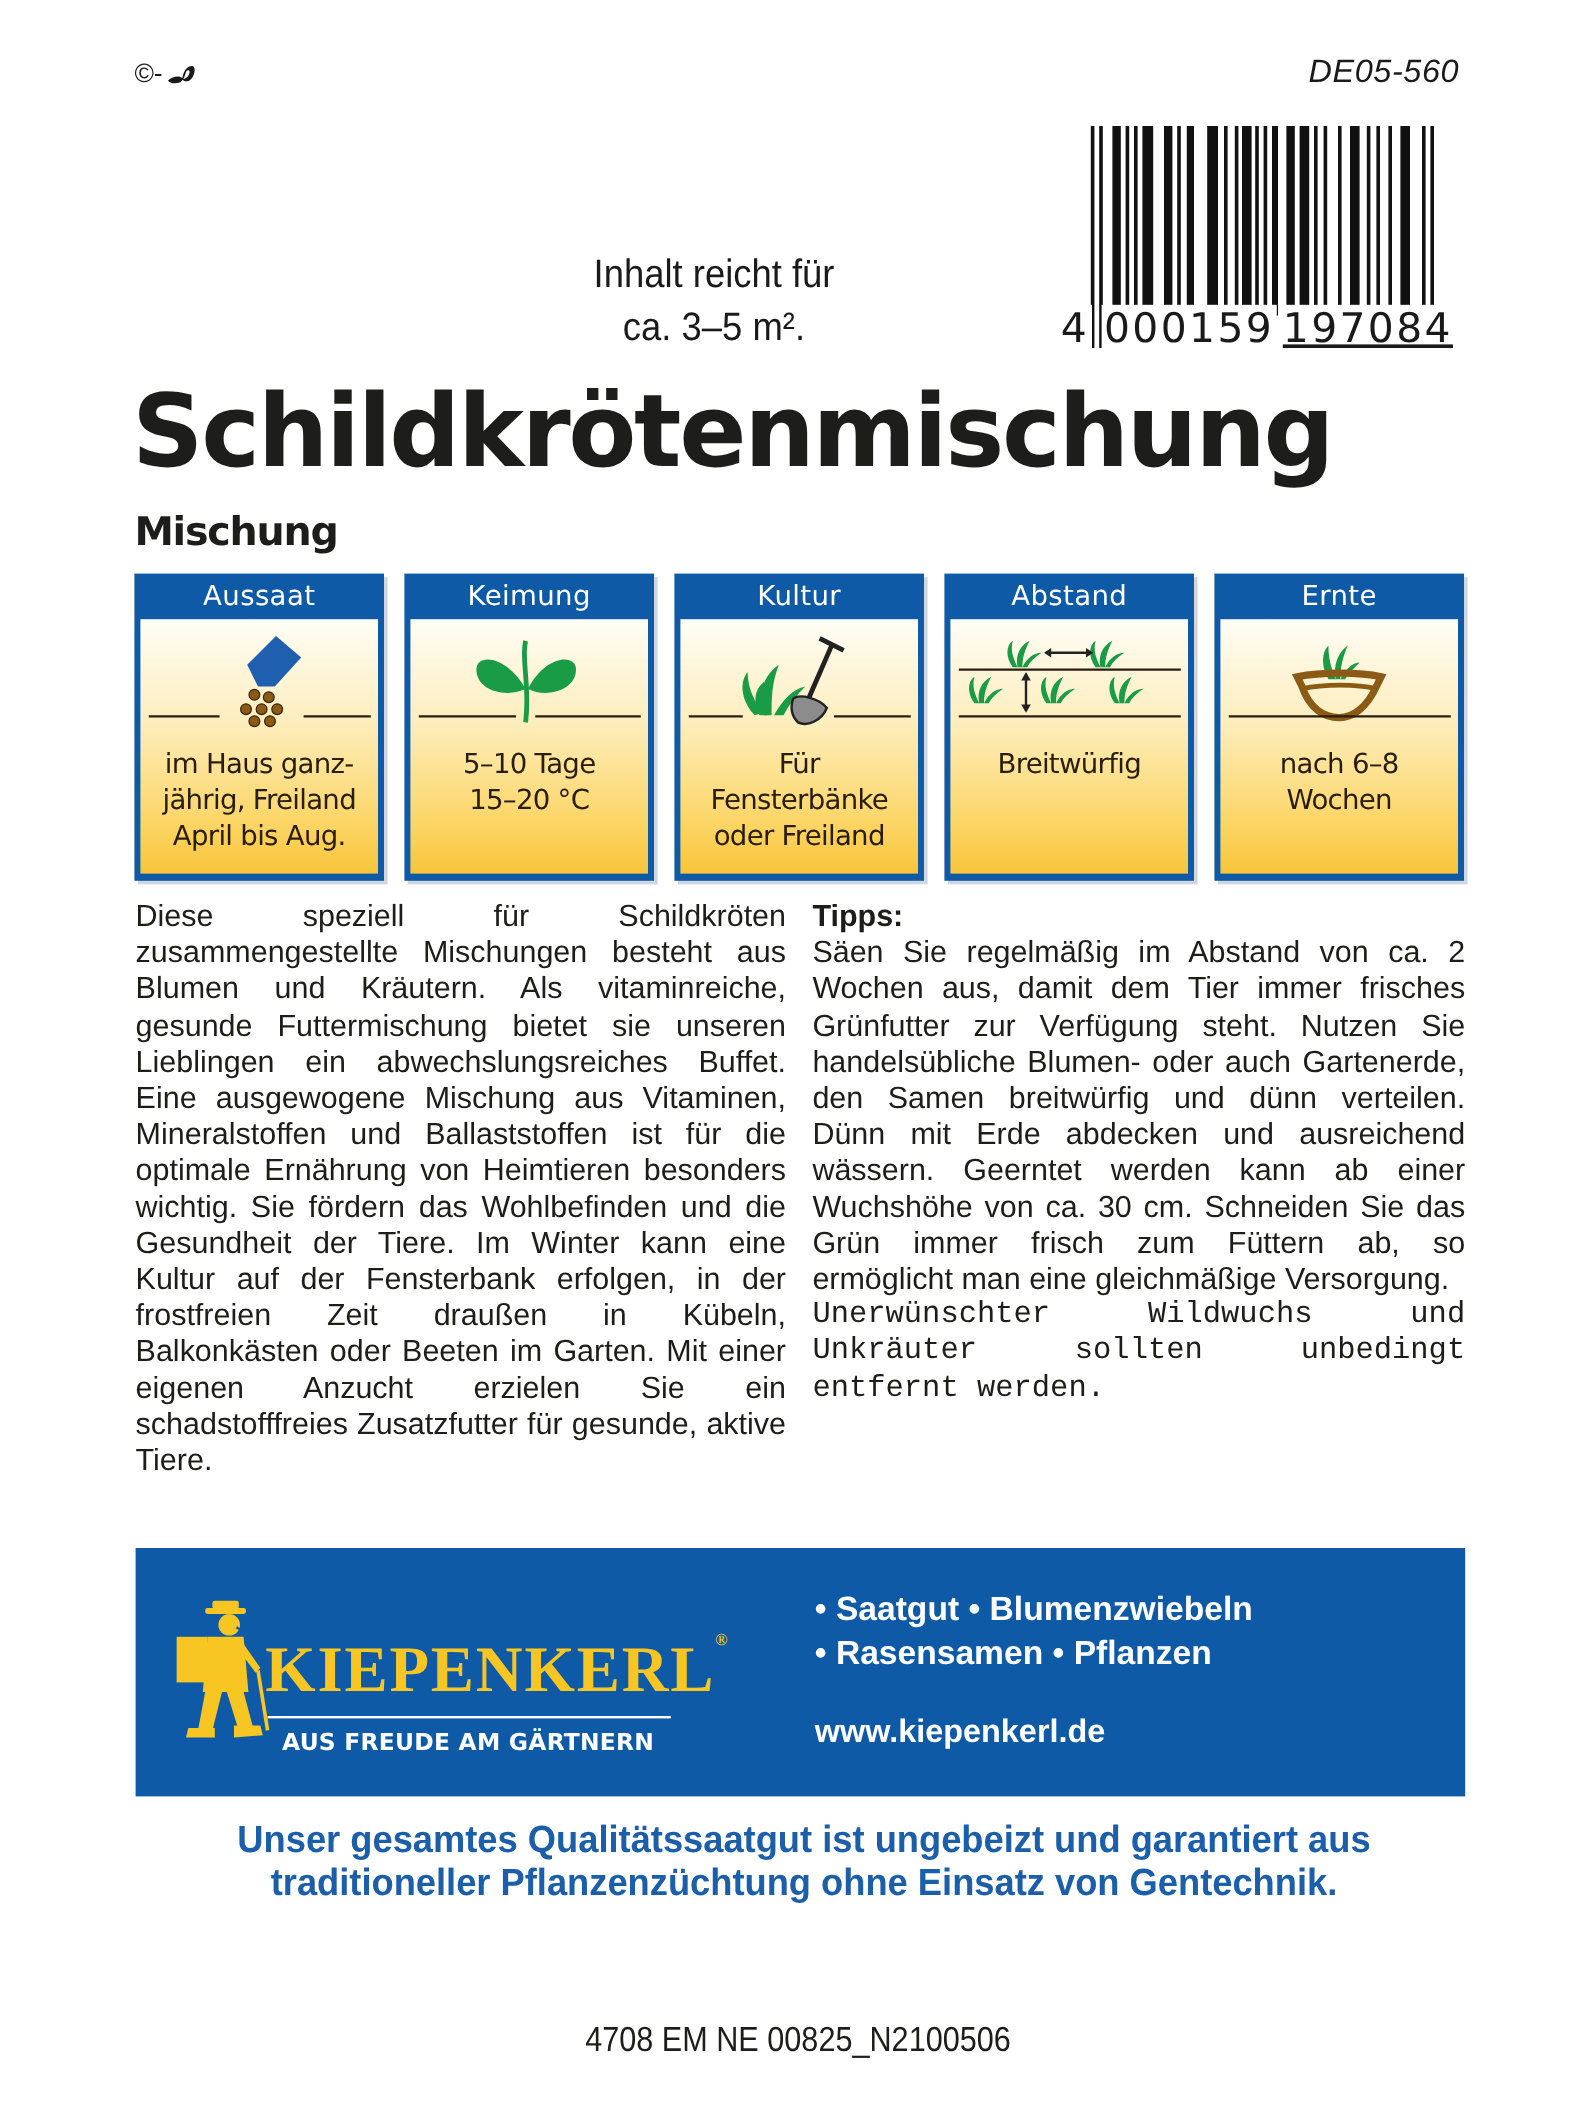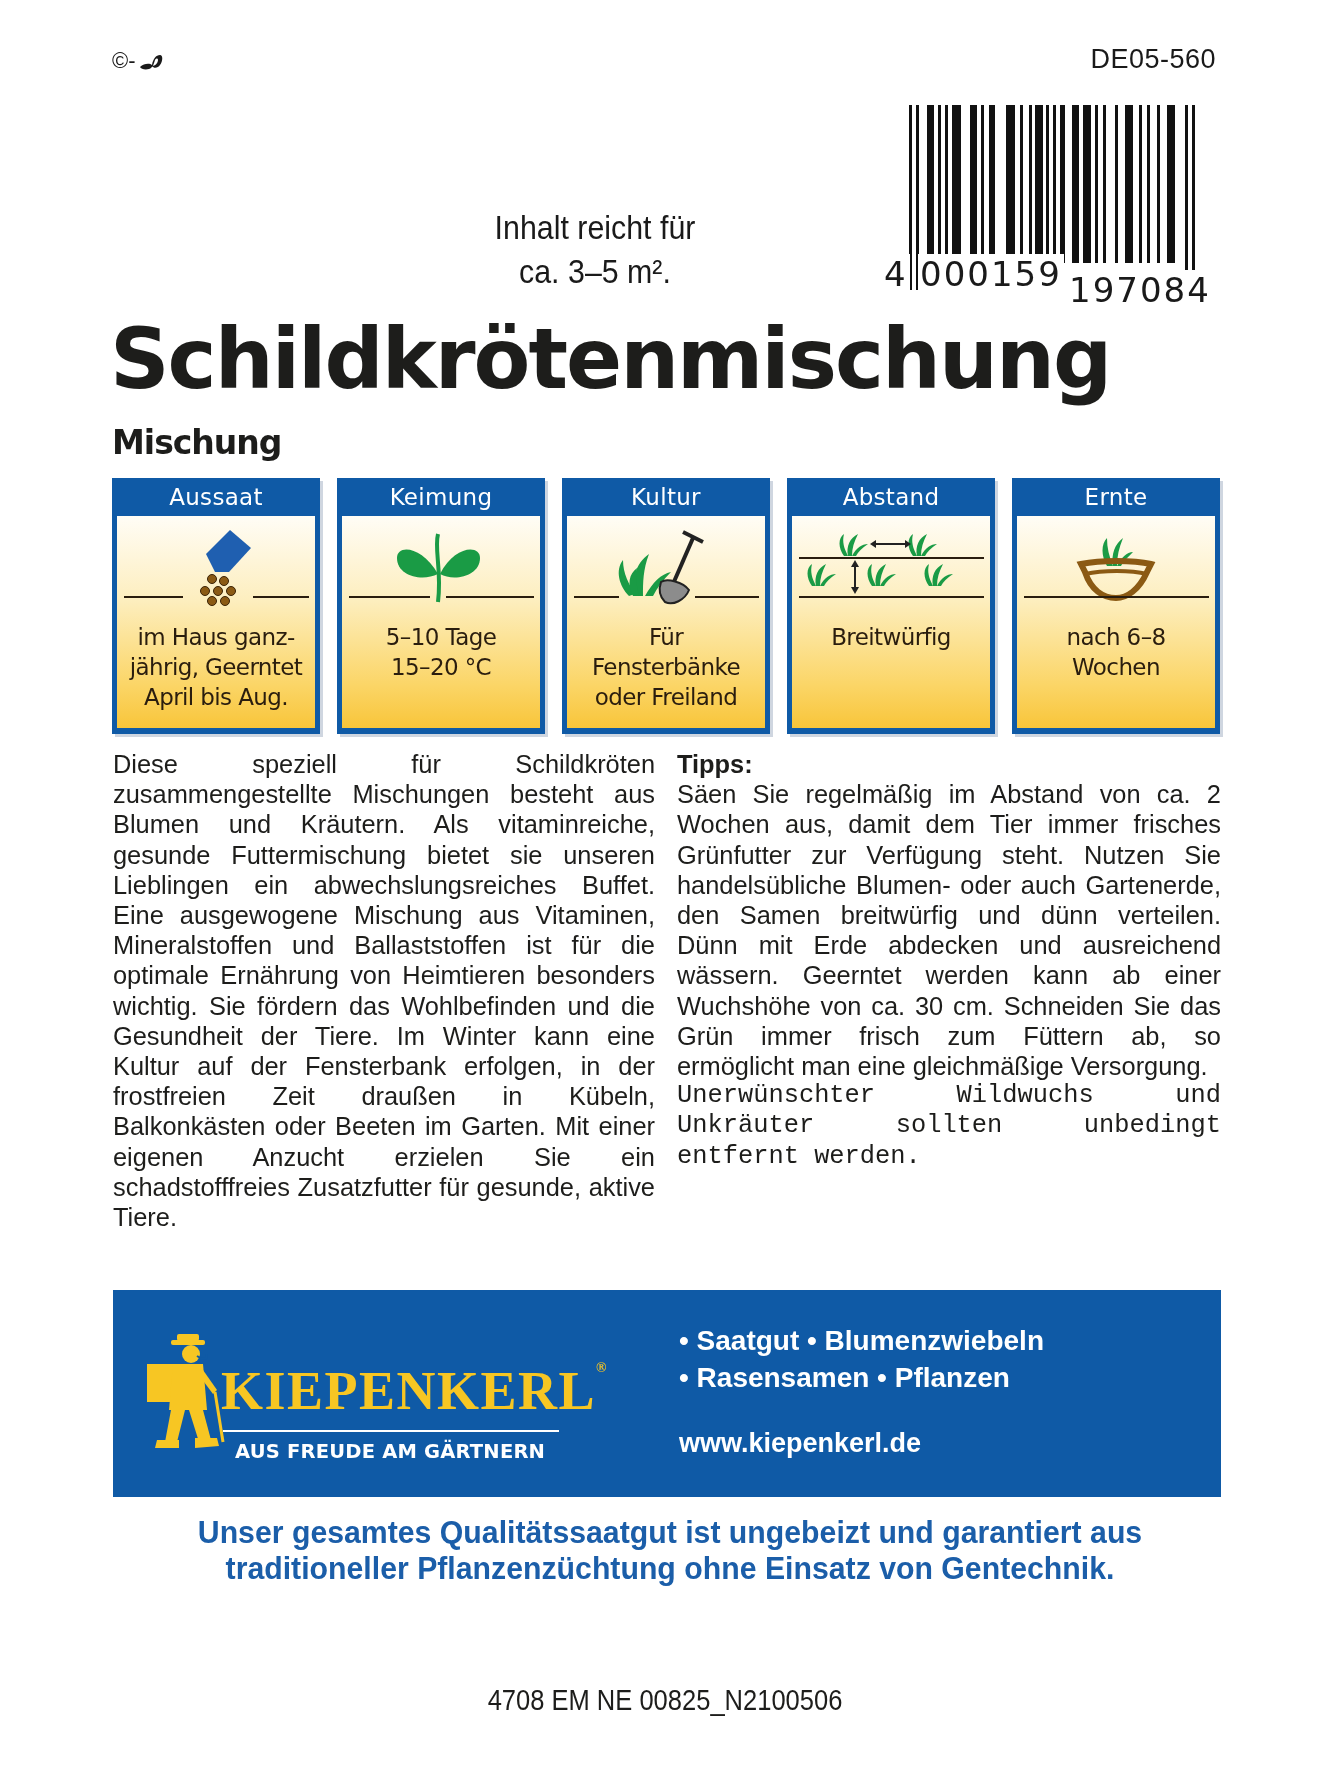--- a/index.html
+++ b/index.html
@@ -1,19 +1,19 @@
 <!DOCTYPE html>
 <html><head>
 <meta charset="utf-8">
 <style>
   html, body { margin:0; padding:0; background:#ffffff; }
   body { width:1324px; height:1772px; position:relative; overflow:hidden; font-family:"Liberation Sans", sans-serif; color:#1a1a1a; }
   .abs { position:absolute; }
   .copyright { left:112px; top:48px; font-size:22px; display:flex; align-items:center; gap:2px; }
-  .sku { right:108px; top:44px; font-size:27px; letter-spacing:0.5px; }
+  .sku { right:108px; top:44px; font-size:27px; letter-spacing:0.5px;font-style:italic; }
   .barcode { left:905px; top:105px; width:300px; height:185px; }
   .barcode svg { display:block; }
   .ean { left:882px; top:254px; width:330px; font-family:"DejaVu Sans", sans-serif; font-size:34px; letter-spacing:2px; }
   .ean span { position:absolute; background:#fff; padding:0 2px; }
   .coverage { left:430px; top:206px; width:330px; text-align:center; font-size:33px; line-height:44px; transform:scaleX(0.92); transform-origin:center; }
   .title { left:110px; top:310px; font-family:"DejaVu Sans", sans-serif; font-weight:bold; font-size:84px; letter-spacing:-2px; color:#1d1d1b; white-space:nowrap; transform:scaleX(0.985); transform-origin:left; }
   .subtitle { left:112px; top:423px; font-family:"DejaVu Sans", sans-serif; font-weight:bold; font-size:33px; letter-spacing:-1px; color:#1d1d1b; }
   .boxes { left:112px; top:478px; width:1108px; height:258px; display:flex; justify-content:space-between; }
   .box { width:208px; height:256px; background:#0f5aa6; box-shadow:3px 3px 0 #cfd6e0; position:relative; }
   .box-head { height:38px; line-height:38px; text-align:center; color:#fff; font-family:"DejaVu Sans", sans-serif; font-weight:normal; font-size:23px; letter-spacing:0.3px; }
@@ -84,21 +84,21 @@
       <rect x="252" y="0" width="3" height="158"></rect>
         <rect x="262" y="0" width="8" height="158"></rect>
       <rect x="280" y="0" width="3" height="185"></rect>
         <rect x="287" y="0" width="3" height="185"></rect>
     </g>
   </svg>
 </div>
 <div class="abs ean">
   <span style="left:0;top:0;">4</span>
   <span style="left:36px;top:0;">000159</span>
-  <span style="left:185px;top:16px;">197084</span>
+  <span style="left:185px;top:0;text-decoration:underline;">197084</span>
 </div>
 
 <div class="abs title">Schildkrötenmischung</div>
 <div class="abs subtitle">Mischung</div>
 
 <div class="abs boxes">
 
   <div class="box">
     <div class="box-head">Aussaat</div>
     <div class="box-body">
@@ -111,21 +111,21 @@
             <circle cx="101" cy="71" r="4.5"></circle>
             <circle cx="114" cy="71" r="4.5"></circle>
           <circle cx="95" cy="81" r="4.5"></circle>
             <circle cx="108" cy="81" r="4.5"></circle>
         </g>
         <line x1="7" y1="77" x2="66" y2="77" stroke="#2a1d0e" stroke-width="2"></line>
         <line x1="136" y1="77" x2="192" y2="77" stroke="#2a1d0e" stroke-width="2"></line>
       </svg>
       <div class="box-text">
         <div>im Haus ganz-</div>
-        <div>jährig, Geerntet</div>
+        <div>jährig, Freiland</div>
         <div>April bis Aug.</div>
       </div>
     </div>
   </div>
 
   <div class="box">
     <div class="box-head">Keimung</div>
     <div class="box-body">
       <svg class="box-icon" viewBox="0 0 198 100" width="198" height="100">
         <path d="M96 14 C92 30, 100 50, 96 82" stroke="#1a9b45" stroke-width="4" fill="none"></path>

